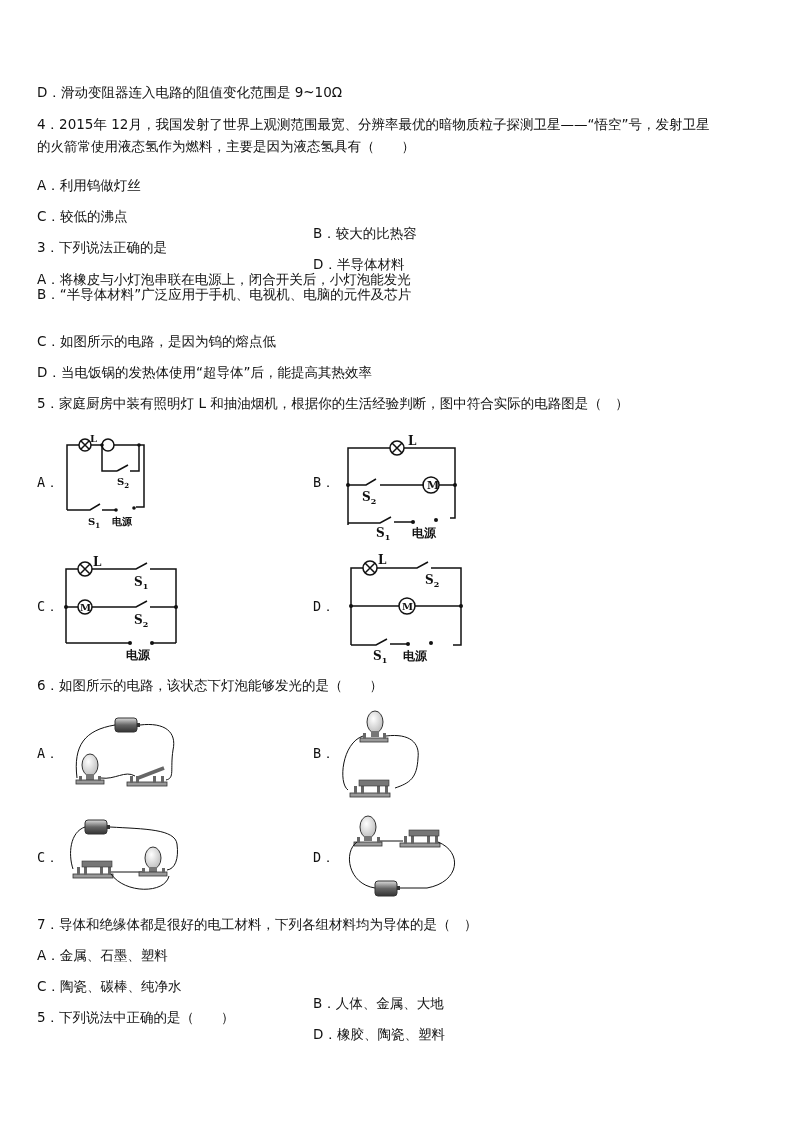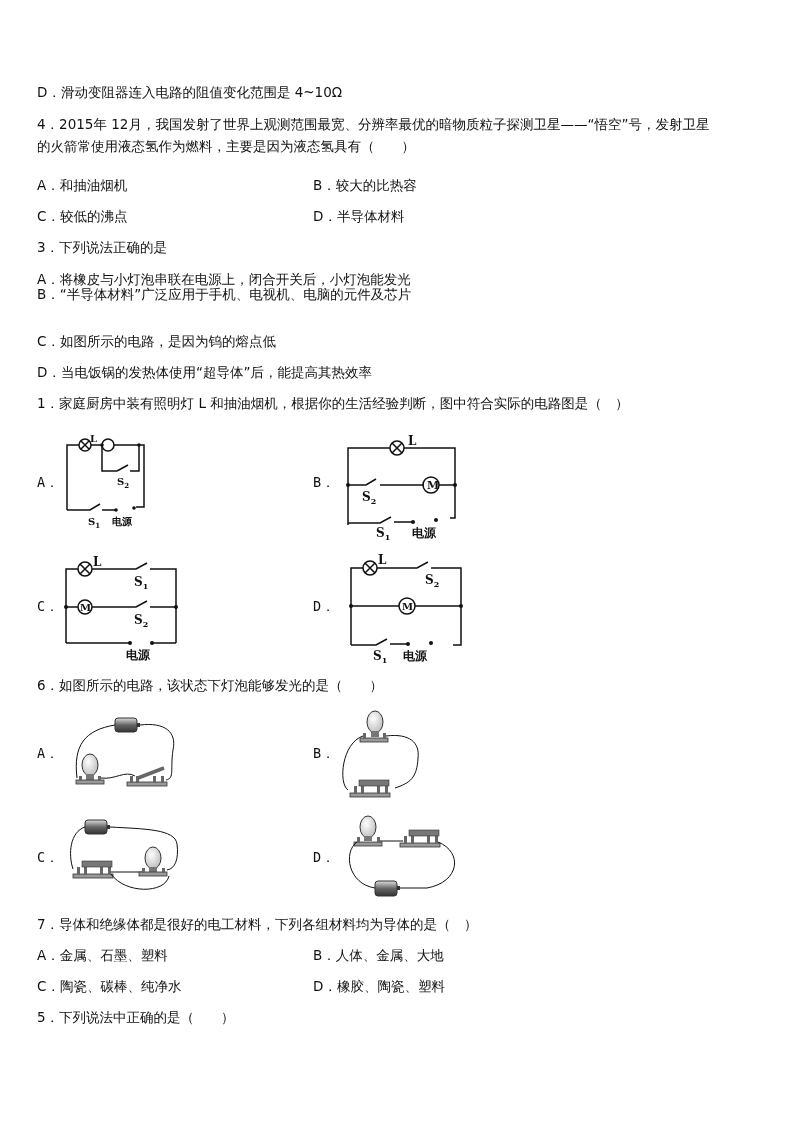--- a/index.html
+++ b/index.html
@@ -1,42 +1,42 @@
 <!DOCTYPE html>
 <html><head>
 <meta charset="utf-8">
 <style>
   html, body { margin: 0; padding: 0; background: #ffffff; }
   body { width: 794px; height: 1123px; position: relative; overflow: hidden;
          font-family: "DejaVu Sans", "Liberation Sans", sans-serif; color: #111; }
   .line { position: absolute; left: 37px; font-size: 13.5px; line-height: 20px; white-space: nowrap; }
-  .opt-b { left: 313px; }
+  .opt-b { left: 313px; margin-top: 48px; }
   .fig { position: absolute; }
   .fig-label { position: absolute; font-family: "DejaVu Sans Mono", "Liberation Mono", monospace; font-size: 13.5px; }
   svg text { font-family: "DejaVu Serif", "Liberation Serif", serif; }
 </style>
 </head>
 <body>
 
-<div class="line" style="top:82px">D．滑动变阻器连入电路的阻值变化范围是 4~10Ω</div>
+<div class="line" style="top:82px">D．滑动变阻器连入电路的阻值变化范围是 9~10Ω</div>
 
 <div class="line" style="top:114px">4．2015年 12月，我国发射了世界上观测范围最宽、分辨率最优的暗物质粒子探测卫星——“悟空”号，发射卫星</div>
 <div class="line" style="top:136px">的火箭常使用液态氢作为燃料，主要是因为液态氢具有（　　）</div>
-<div class="line" style="top:175px">A．和抽油烟机</div>
+<div class="line" style="top:175px">A．利用钨做灯丝</div>
 <div class="line opt-b" style="top:175px">B．较大的比热容</div>
 <div class="line" style="top:206px">C．较低的沸点</div>
 <div class="line opt-b" style="top:206px">D．半导体材料</div>
 
 <div class="line" style="top:237px">3．下列说法正确的是</div>
 <div class="line" style="top:269px">A．将橡皮与小灯泡串联在电源上，闭合开关后，小灯泡能发光</div>
 <div class="line" style="top:284px">B．“半导体材料”广泛应用于手机、电视机、电脑的元件及芯片</div>
 <div class="line" style="top:331px">C．如图所示的电路，是因为钨的熔点低</div>
 <div class="line" style="top:362px">D．当电饭锅的发热体使用“超导体”后，能提高其热效率</div>
 
-<div class="line" style="top:393px">1．家庭厨房中装有照明灯 L 和抽油烟机，根据你的生活经验判断，图中符合实际的电路图是（　）</div>
+<div class="line" style="top:393px">5．家庭厨房中装有照明灯 L 和抽油烟机，根据你的生活经验判断，图中符合实际的电路图是（　）</div>
 
 <div class="fig-label" style="left:37px;top:474px">A．</div>
 <div class="fig-label" style="left:313px;top:474px">B．</div>
 <div class="fig-label" style="left:37px;top:598px">C．</div>
 <div class="fig-label" style="left:313px;top:598px">D．</div>
 
 <svg class="fig" style="left:60px;top:430px" width="100" height="100" viewBox="0 0 100 100">
   <g stroke="#111" stroke-width="1.5" fill="none">
     <path d="M7 80 V15 H19"></path>
     <circle cx="25" cy="15" r="6"></circle>

